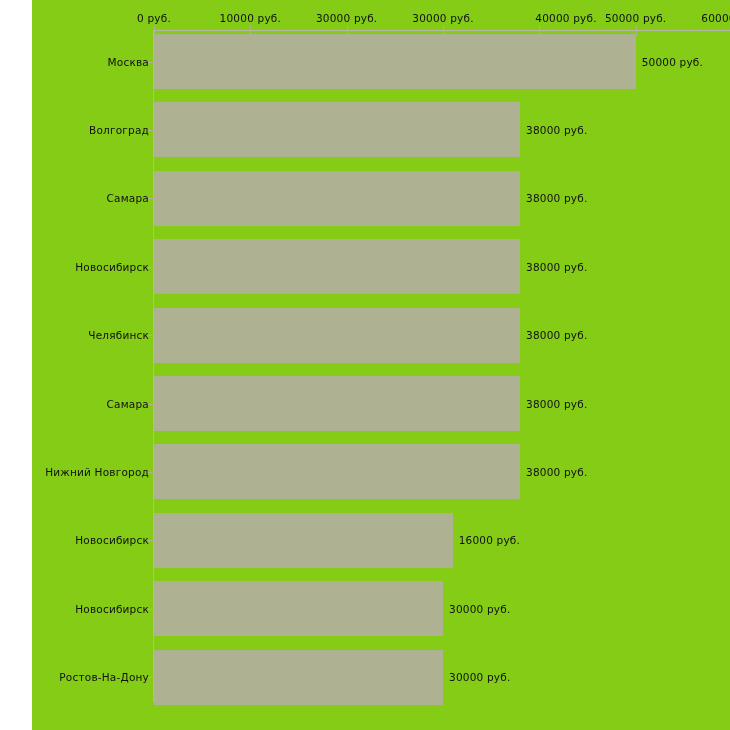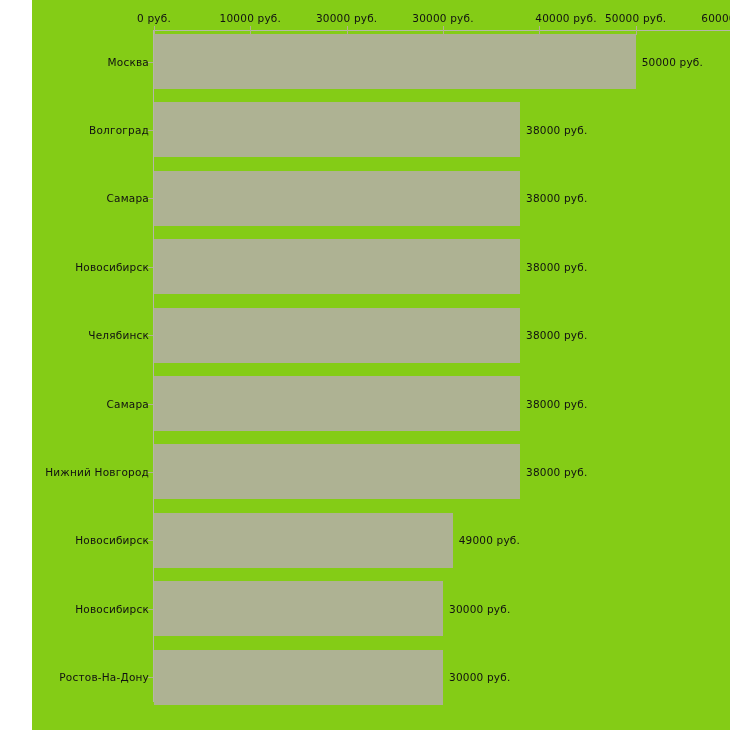--- a/index.html
+++ b/index.html
@@ -151,20 +151,20 @@
       <div class="bar-value-label" style="left: 494.067px; top: 198.3px;">38000 руб.</div>
       <div class="bar" title="Красноярск 38000 руб." style="top: 239.2px; width: 366.067px; height: 55px; background: rgb(174, 178, 147);"></div>
       <div class="bar-value-label" style="left: 494.067px; top: 266.7px;">38000 руб.</div>
       <div class="bar" title="Челябинск 38000 руб." style="top: 307.6px; width: 366.067px; height: 55px; background: rgb(174, 178, 147);"></div>
       <div class="bar-value-label" style="left: 494.067px; top: 335.1px;">38000 руб.</div>
       <div class="bar" title="Самара 38000 руб." style="top: 376px; width: 366.067px; height: 55px; background: rgb(174, 178, 147);"></div>
       <div class="bar-value-label" style="left: 494.067px; top: 403.5px;">38000 руб.</div>
       <div class="bar" title="Нижний Новгород 38000 руб." style="top: 444.4px; width: 366.067px; height: 55px; background: rgb(174, 178, 147);"></div>
       <div class="bar-value-label" style="left: 494.067px; top: 471.9px;">38000 руб.</div>
       <div class="bar" title="Екатеринбург 31000 руб." style="top: 512.8px; width: 298.633px; height: 55px; background: rgb(174, 178, 147);"></div>
-      <div class="bar-value-label" style="left: 426.633px; top: 540.3px;">49000 руб.</div>
+      <div class="bar-value-label" style="left: 426.633px; top: 540.3px;">16000 руб.</div>
       <div class="bar" title="Новосибирск 30000 руб." style="top: 581.2px; width: 289px; height: 55px; background: rgb(174, 178, 147);"></div>
       <div class="bar-value-label" style="left: 417px; top: 608.7px;">30000 руб.</div>
       <div class="bar" title="Ростов-На-Дону 30000 руб." style="top: 649.6px; width: 289px; height: 55px; background: rgb(174, 178, 147);"></div>
       <div class="bar-value-label" style="left: 417px; top: 677.1px;">30000 руб.</div>
     </div>
 
 </div>
 
 </body></html>

